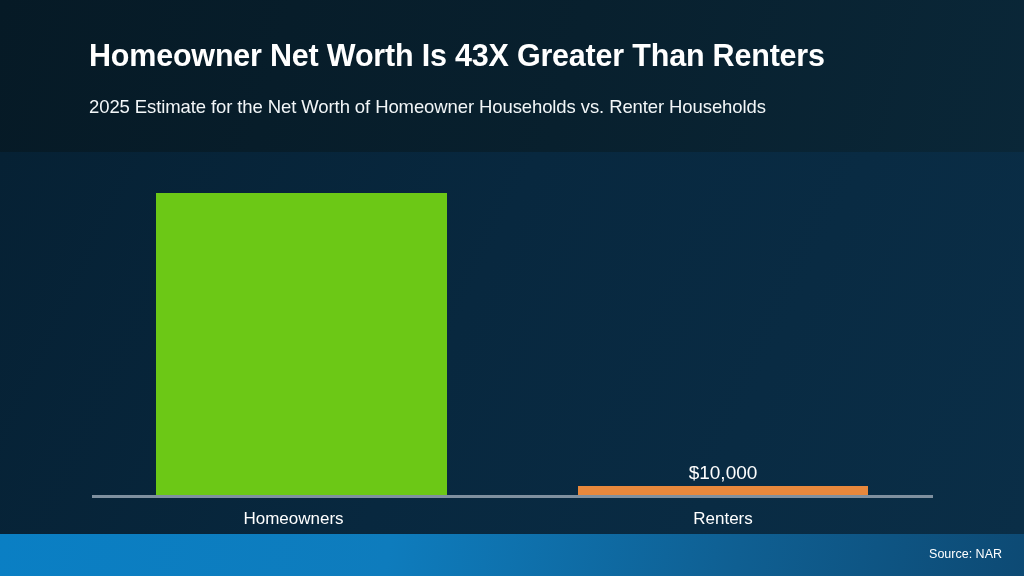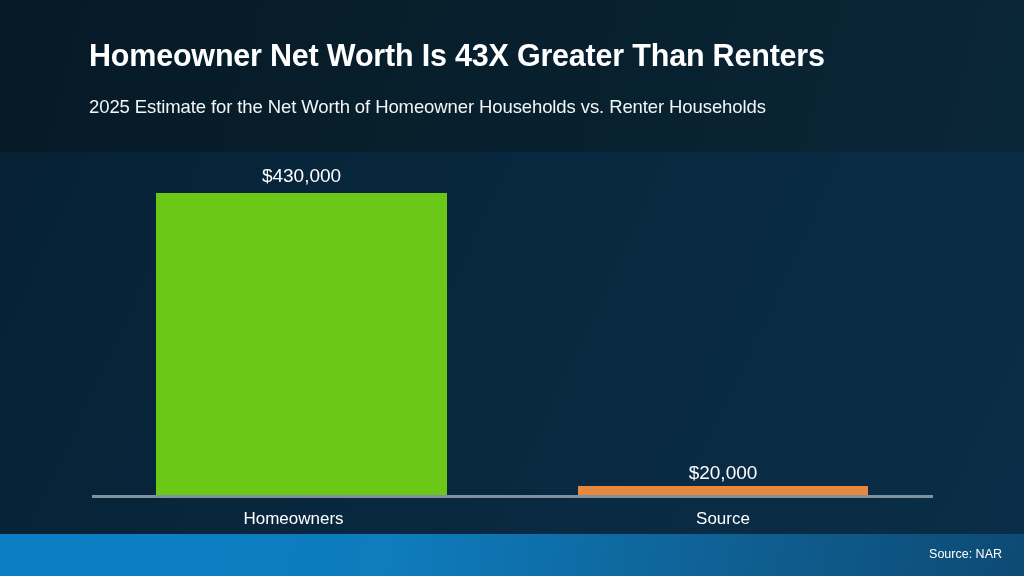--- a/index.html
+++ b/index.html
@@ -141,33 +141,32 @@
 
 <div id="slide">
 
   <div class="header-band">
     <div class="title">Homeowner Net Worth Is 43X Greater Than Renters</div>
     <div class="subtitle">2025 Estimate for the Net Worth of Homeowner Households vs. Renter Households</div>
   </div>
 
   <div class="plot">
 
-    <div class="value-label value-homeowners">$430,000</div>
 
-    <div class="value-label value-renters">$20,000</div>
+    <div class="value-label value-renters">$10,000</div>
 
     <div class="bar-wrap">
       <div class="bar-homeowners"></div>
       <div class="bar-renters"></div>
     </div>
 
     <div class="axis-line"></div>
 
     <div class="cat-label cat-homeowners">Homeowners</div>
 
-    <div class="cat-label cat-renters">Source</div>
+    <div class="cat-label cat-renters">Renters</div>
   </div>
 
   <div class="footer-band">
     <div class="source">Source: NAR</div>
   </div>
 
 </div>
 
 </body></html>

